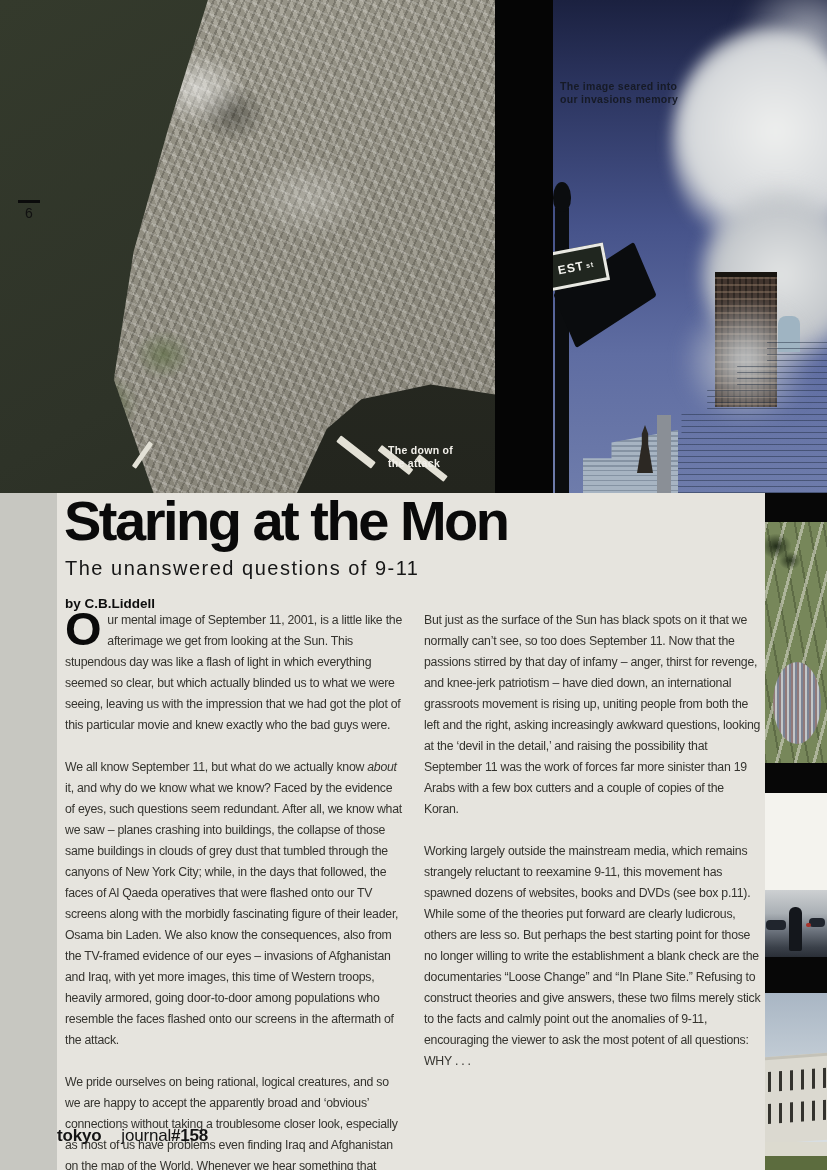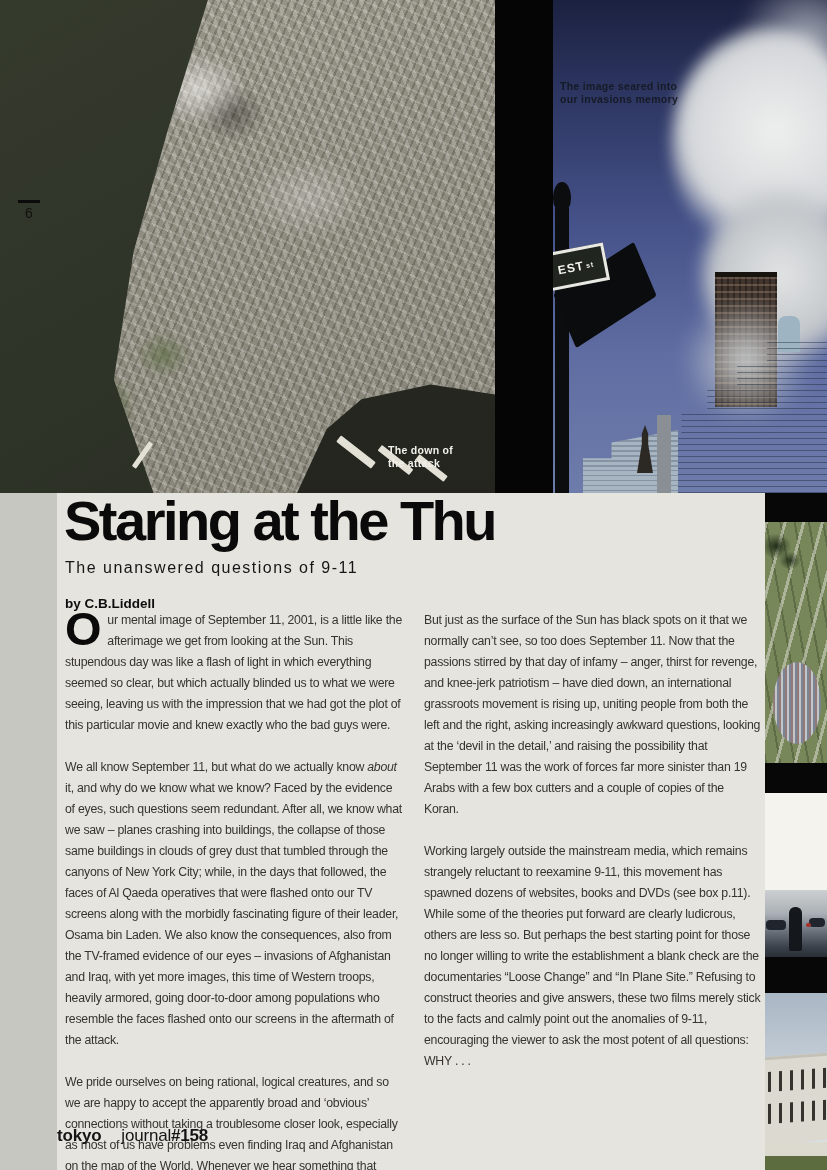--- a/index.html
+++ b/index.html
@@ -99,21 +99,21 @@
   .win-band{position:absolute;left:3px;width:59px;height:20px;
     background:repeating-linear-gradient(90deg,#34332e 0 3px, transparent 3px 11px);}
   .win-band.w1{top:12px;}
   .win-band.w2{top:44px;}
   .pent-plaza{position:absolute;left:0;bottom:14px;width:62px;height:14px;background:#dcdacf;}
   .pent-grass{position:absolute;left:0;bottom:0;width:62px;height:14px;background:#5c6c3e;}
 
   
   .article-header{position:absolute;left:64px;top:494px;width:700px;color:#0a0a0a;}
   .article-header h1{margin:0;font-size:56px;line-height:54px;font-weight:bold;letter-spacing:-2.5px;}
-  .article-header h2{margin:7px 8px 0 1px;font-size:16px;line-height:26px;font-weight:normal;letter-spacing:1.5px;color:#161616;}
+  .article-header h2{margin:7px 8px 0 1px;font-size:20px;line-height:26px;font-weight:normal;letter-spacing:1.5px;color:#161616;}
   .byline{margin:15px 0 0 1px;font-size:13.5px;font-weight:bold;color:#0d0d0d;}
   .cols{position:absolute;left:65px;top:610px;width:696px;display:flex;gap:22px;}
   .col{width:337px;}
   .col p{margin:0 0 21px 0;font-size:12.3px;line-height:21px;letter-spacing:-0.25px;color:#35342f;}
   .dropcap{float:left;font-size:47px;line-height:36px;font-weight:bold;color:#0a0a0a;margin:1px 6px 0 0;}
   .footer{position:absolute;left:57px;top:1126px;font-size:17px;color:#141414;letter-spacing:-0.2px;}
   .footer .b{font-weight:bold;}
   .footer .l{font-weight:normal;margin-left:20px;}
 </style>
 </head>
@@ -183,21 +183,21 @@
       <div class="pent-bldg">
         <div class="win-band w1"></div>
         <div class="win-band w2"></div>
       </div>
       <div class="pent-plaza"></div>
       <div class="pent-grass"></div>
     </div>
   </div>
 
   <div class="article-header">
-    <h1>Staring at the Thu</h1>
+    <h1>Staring at the Mon</h1>
     <h2>The unanswered questions of 9-11</h2>
     <div class="byline">by C.B.Liddell</div>
   </div>
 
   <div class="cols">
     <div class="col">
       <p><span class="dropcap">O</span><span>ur mental image of September 11, 2001, is a little like the afterimage we get from looking at the Sun. This stupendous day was like a flash of light in which everything seemed so clear, but which actually blinded us to what we were seeing, leaving us with the impression that we had got the plot of this particular movie and knew exactly who the bad guys were.</span></p>
       <p><span>We all know September 11, but what do we actually know </span><em>about</em><span> it, and why do we know what we know? Faced by the evidence of eyes, such questions seem redundant. After all, we know what we saw – planes crashing into buildings, the collapse of those same buildings in clouds of grey dust that tumbled through the canyons of New York City; while, in the days that followed, the faces of Al Qaeda operatives that were flashed onto our TV screens along with the morbidly fascinating figure of their leader, Osama bin Laden. We also know the consequences, also from the TV-framed evidence of our eyes – invasions of Afghanistan and Iraq, with yet more images, this time of Western troops, heavily armored, going door-to-door among populations who resemble the faces flashed onto our screens in the aftermath of the attack.</span></p>
       <p>We pride ourselves on being rational, logical creatures, and so we are happy to accept the apparently broad and ‘obvious’ connections without taking a troublesome closer look, especially as most of us have problems even finding Iraq and Afghanistan on the map of the World. Whenever we hear something that doesn’t quite fit in with the picture</p>
     </div>

